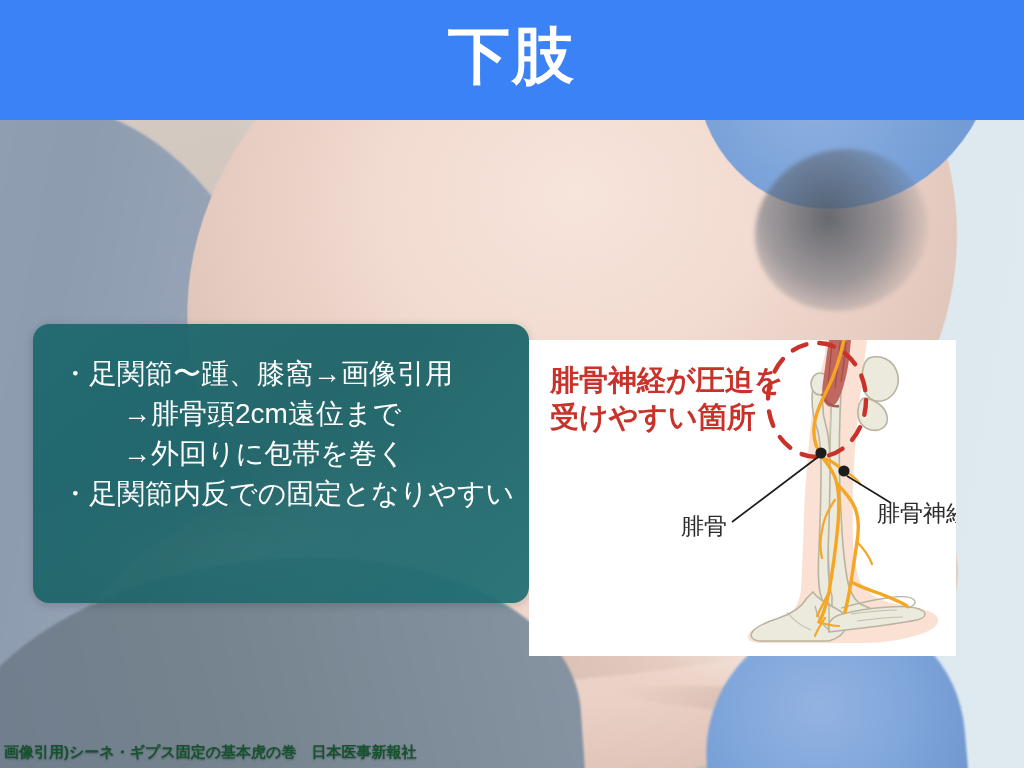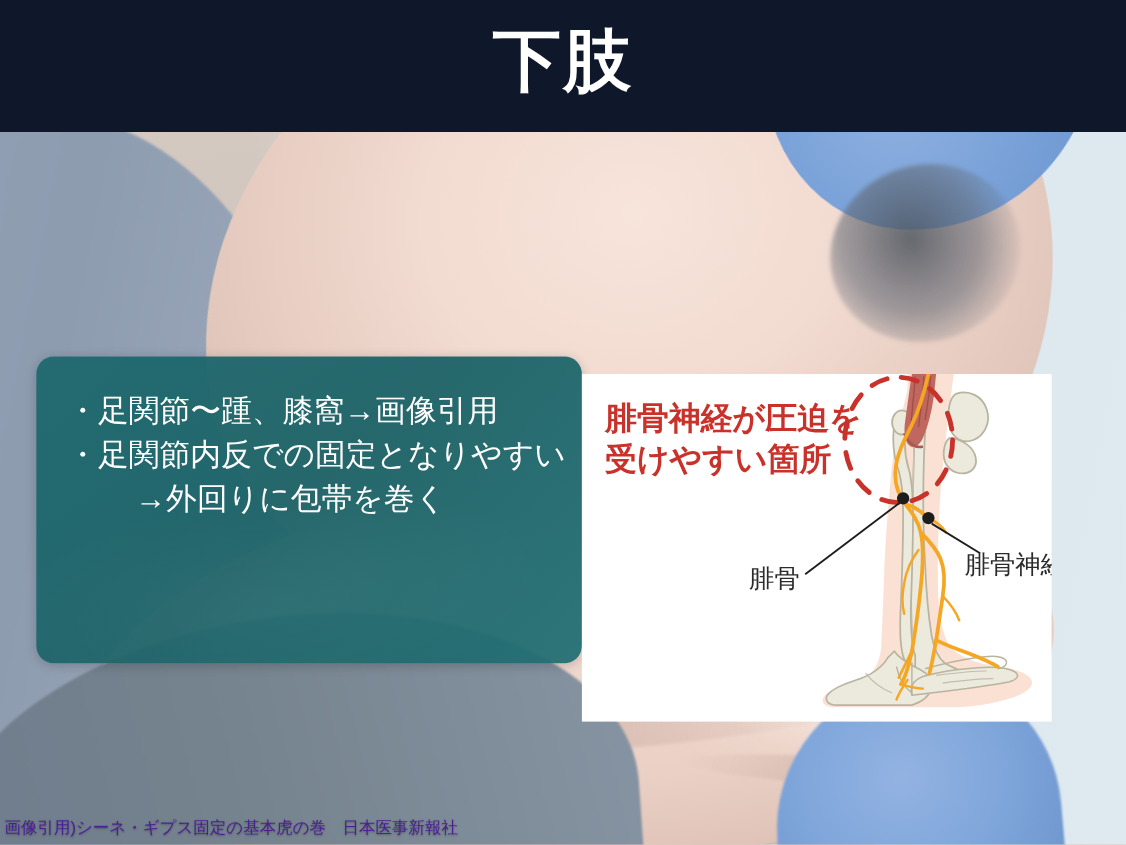--- a/index.html
+++ b/index.html
@@ -108,21 +108,21 @@
     background: linear-gradient(90deg, rgba(165,132,120,0) 0%, rgba(168,136,124,0.34) 50%, rgba(165,132,120,0) 100%);
     border-radius: 50%;
     transform: rotate(4deg);
     filter: blur(1.4px);
   }
 
   
   .titlebar {
     position: absolute; left: 0; top: 0;
     width: 1024px; height: 120px;
-    background: #0f172a;
+    background: #3b82f6;
     z-index: 30;
   }
   .title-text {
     position: absolute; left: 0; top: 0;
     width: 1024px; height: 120px;
     display: flex; align-items: center; justify-content: center;
     color: #ffffff;
     font-size: 62px;
     font-weight: bold;
     letter-spacing: 2px;
@@ -169,23 +169,23 @@
     background: #ffffff;
     z-index: 22;
     overflow: hidden;
     margin-top: 39px;
   }
   .illus-svg { display: block; width: 471px; height: 316px; }
 
   
   .caption {
     position: absolute; left: 4px; bottom: 6px;
-    color: #4c1d95;
+    color: #14532d;
     font-size: 15px;
-    font-weight: normal;
+    font-weight: bold;
     letter-spacing: 0px;
     text-shadow: 0 1px 2px rgba(0,0,0,0.35);
     z-index: 26;
     white-space: pre;
   }
 </style>
 </head>
 <body>
 
 <div id="slide">
@@ -205,22 +205,23 @@
     <div class="photo-layer sleeve-bottom"></div>
   </div>
 
   <div class="titlebar">
     <div class="title-text">下肢</div>
   </div>
 
   <div class="bullet-panel">
     <div class="bullet-list">
       <div class="bullet-line">・足関節〜踵、膝窩→画像引用</div>
+      <div class="bullet-line indent">→腓骨頭2cm遠位まで</div>
+      <div class="bullet-line indent">→外回りに包帯を巻く</div>
       <div class="bullet-line">・足関節内反での固定となりやすい</div>
-      <div class="bullet-line indent">→外回りに包帯を巻く</div>
     </div>
   </div>
 
   <div class="illus-card">
     <svg class="illus-svg" viewBox="0 0 471 316">
 
       <g>
         <path d="M296 0 L296 14 C290 40 283 66 281 92 C278 124 276 150 275 176
                  C274 206 273 230 272 250 C270 264 265 272 256 277
                  C243 283 228 286 222 291 C216 297 219 302 228 303

